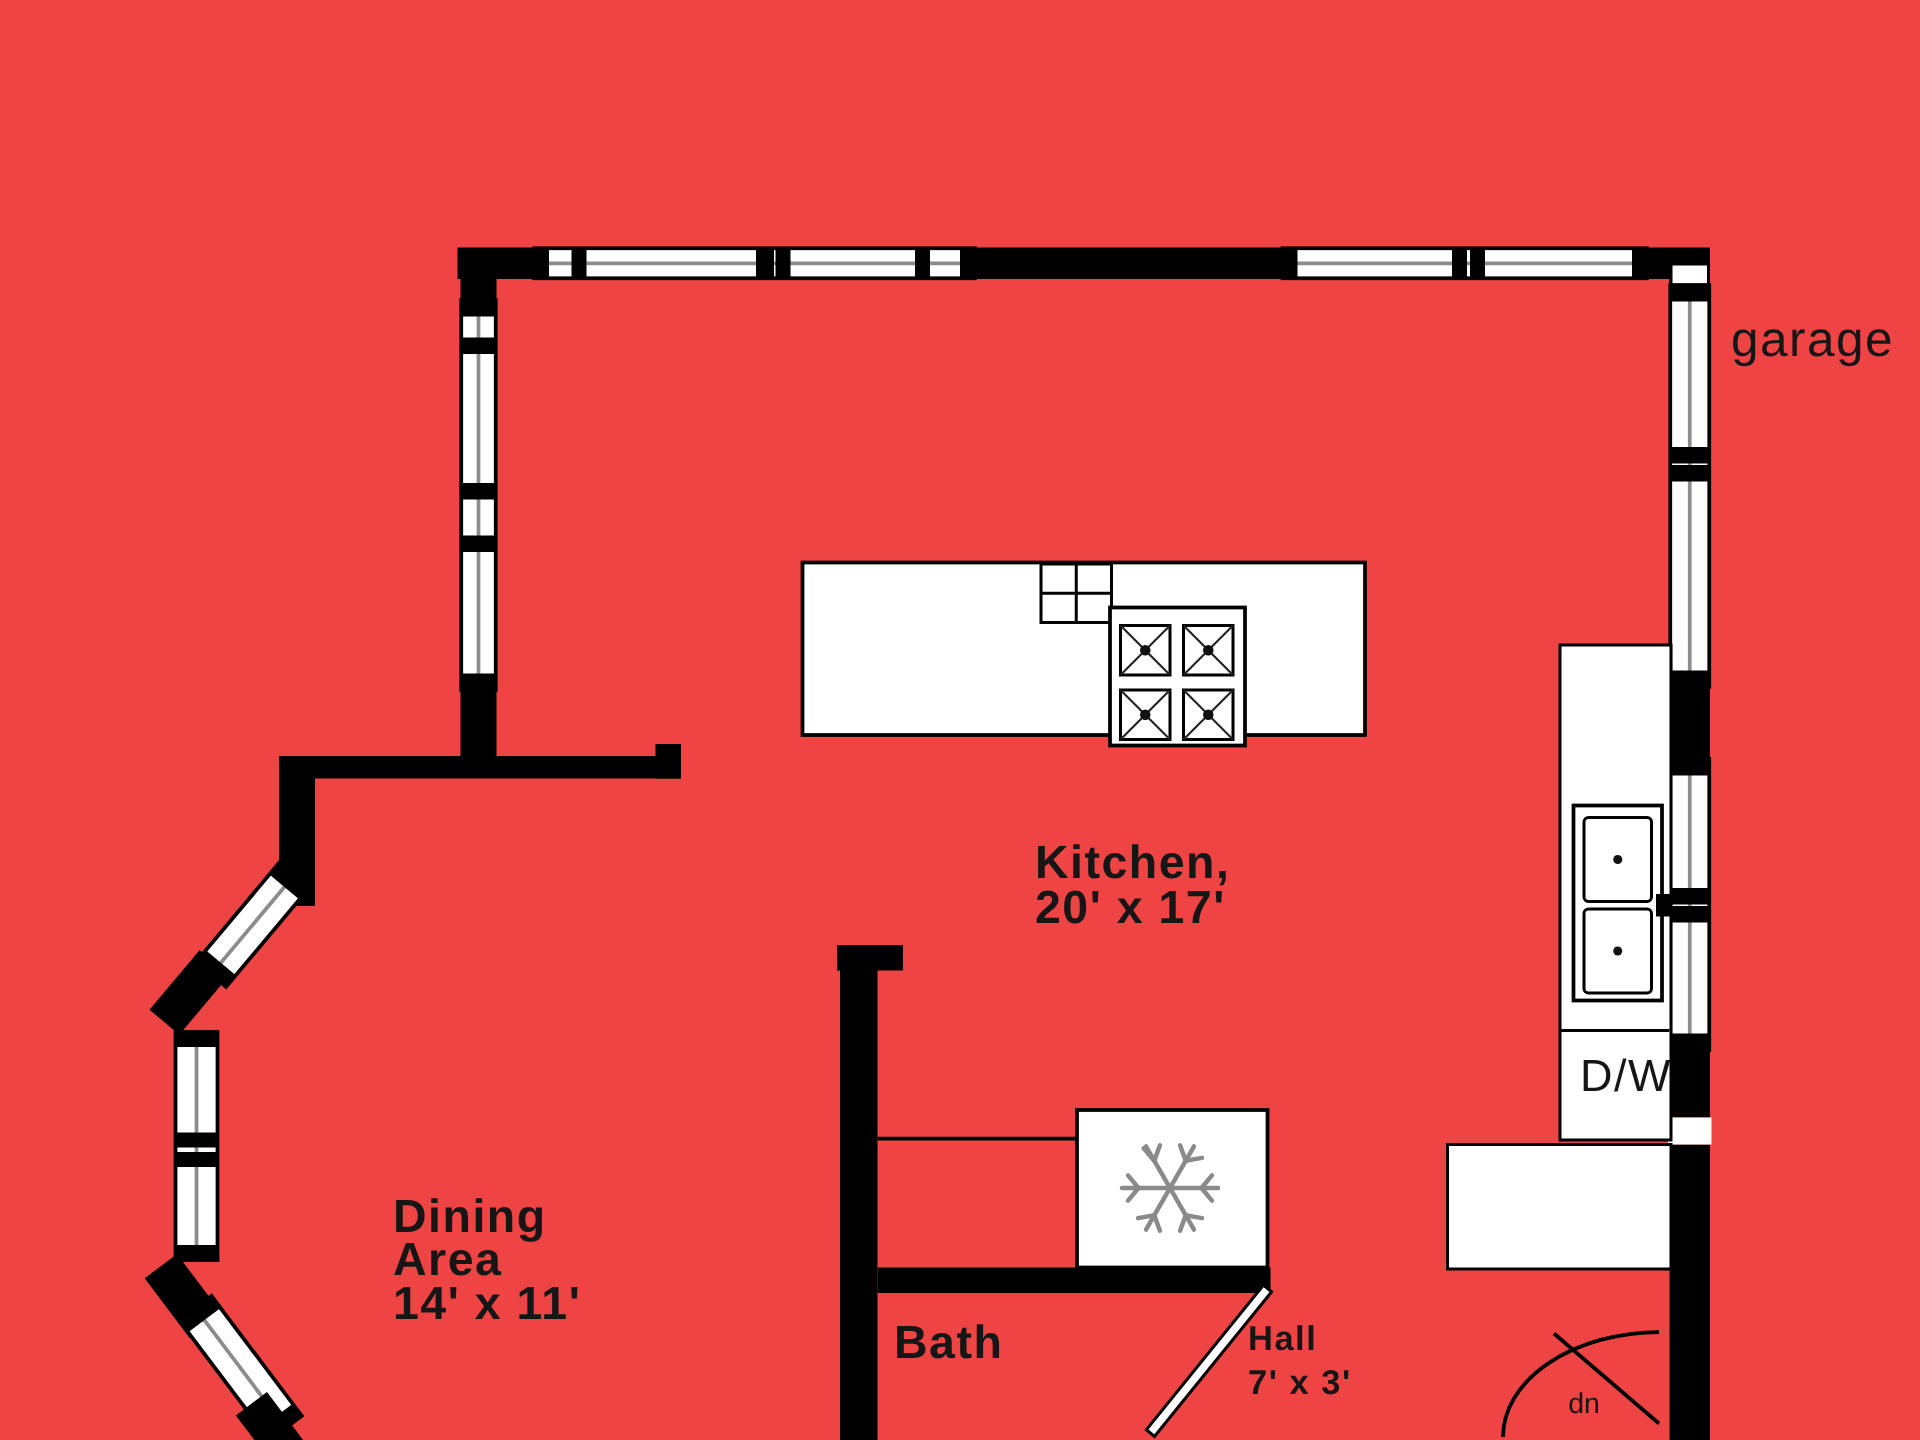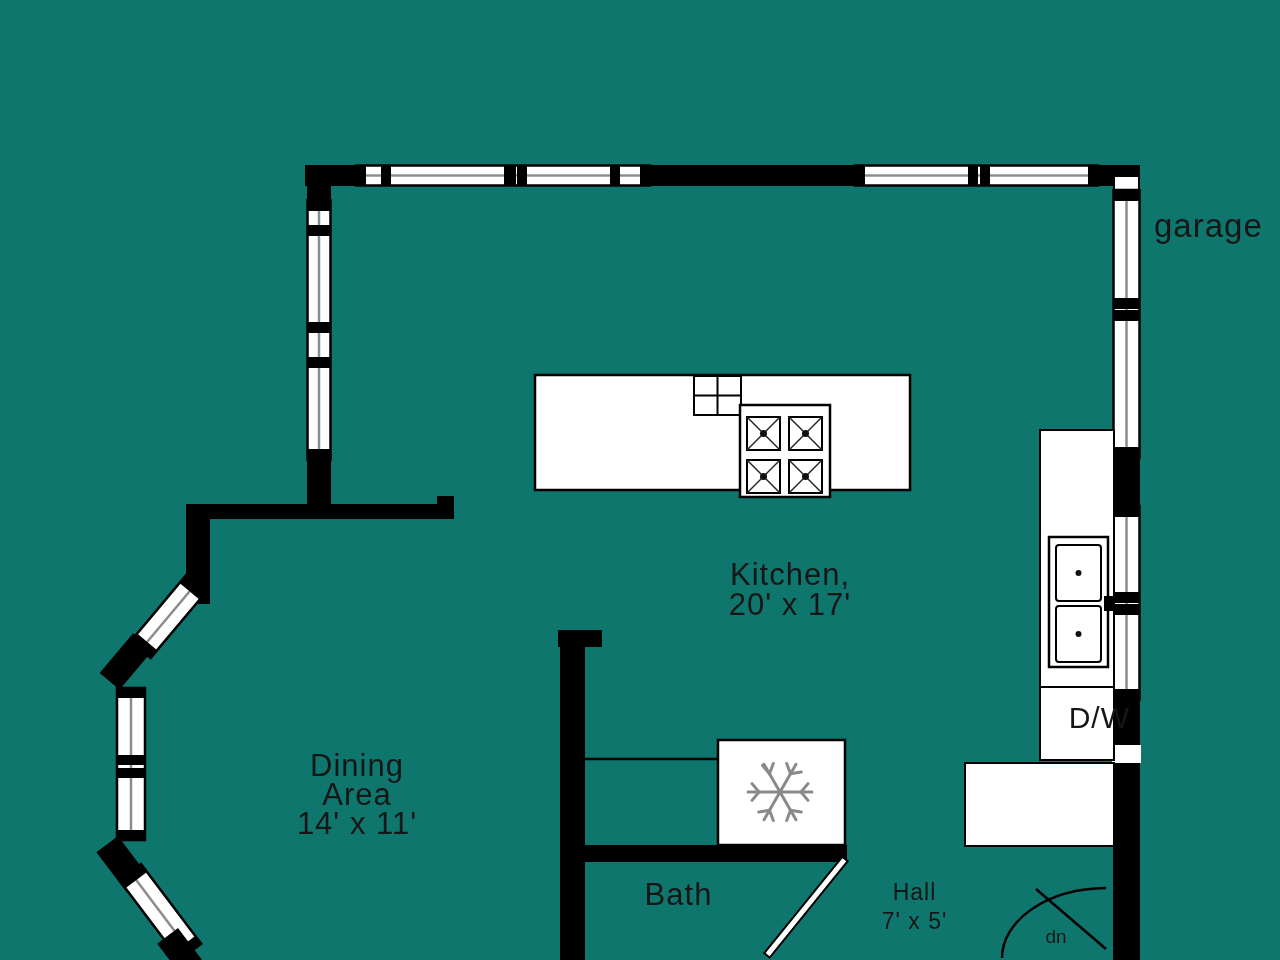--- a/index.html
+++ b/index.html
@@ -1,24 +1,24 @@
 <!DOCTYPE html>
 <html><head>
 <meta charset="utf-8">
 <style>
   html,body{margin:0;padding:0;background:#ffffff;}
-  .stage{position:relative;width:1280px;height:960px;background:#0f766e;overflow:hidden;
+  .stage{position:relative;width:1280px;height:960px;background:#ef4444;overflow:hidden;
          font-family:"Liberation Sans","DejaVu Sans",sans-serif;color:#141414;}
   .stage svg{position:absolute;left:0;top:0;}
   .lbl{position:absolute;white-space:nowrap;color:#161616;}
-  .room{text-align:center;}
+  .room{text-align:left;font-weight:bold;}
   .garage-lbl{left:1154px;top:207px;font-size:33px;letter-spacing:1px;}
   .kitchen-lbl{left:690px;top:560px;width:200px;font-size:31px;line-height:30px;letter-spacing:1px;}
-  .dining-lbl{left:262px;top:751px;width:190px;font-size:31px;line-height:29px;letter-spacing:1px;}
-  .dw-lbl{left:1038px;top:701px;width:92px;font-size:30px;text-align:right;letter-spacing:1px;}
+  .dining-lbl{left:262px;top:796px;width:190px;font-size:31px;line-height:29px;letter-spacing:1px;}
+  .dw-lbl{left:1038px;top:701px;width:92px;font-size:30px;text-align:center;letter-spacing:1px;}
   .bath-lbl{left:596px;top:880px;width:165px;font-size:31px;line-height:30px;letter-spacing:1px;}
   .hall-lbl{left:832px;top:878px;width:165px;font-size:23px;line-height:29px;letter-spacing:1px;}
   .dn-lbl{left:1030px;top:926px;width:52px;font-size:19px;text-align:center;}
 </style>
 </head>
 <body>
 
 <div class="stage">
 
   <svg width="1280" height="960" viewBox="0 0 1280 960">
@@ -229,18 +229,18 @@
   </div>
 
   <div class="lbl dw-lbl">D/W</div>
 
   <div class="lbl room bath-lbl">
     <div>Bath</div>
   </div>
 
   <div class="lbl room hall-lbl">
     <div>Hall</div>
-    <div>7' x 5'</div>
+    <div>7' x 3'</div>
   </div>
 
   <div class="lbl dn-lbl">dn</div>
 
 </div>
 
 </body></html>

